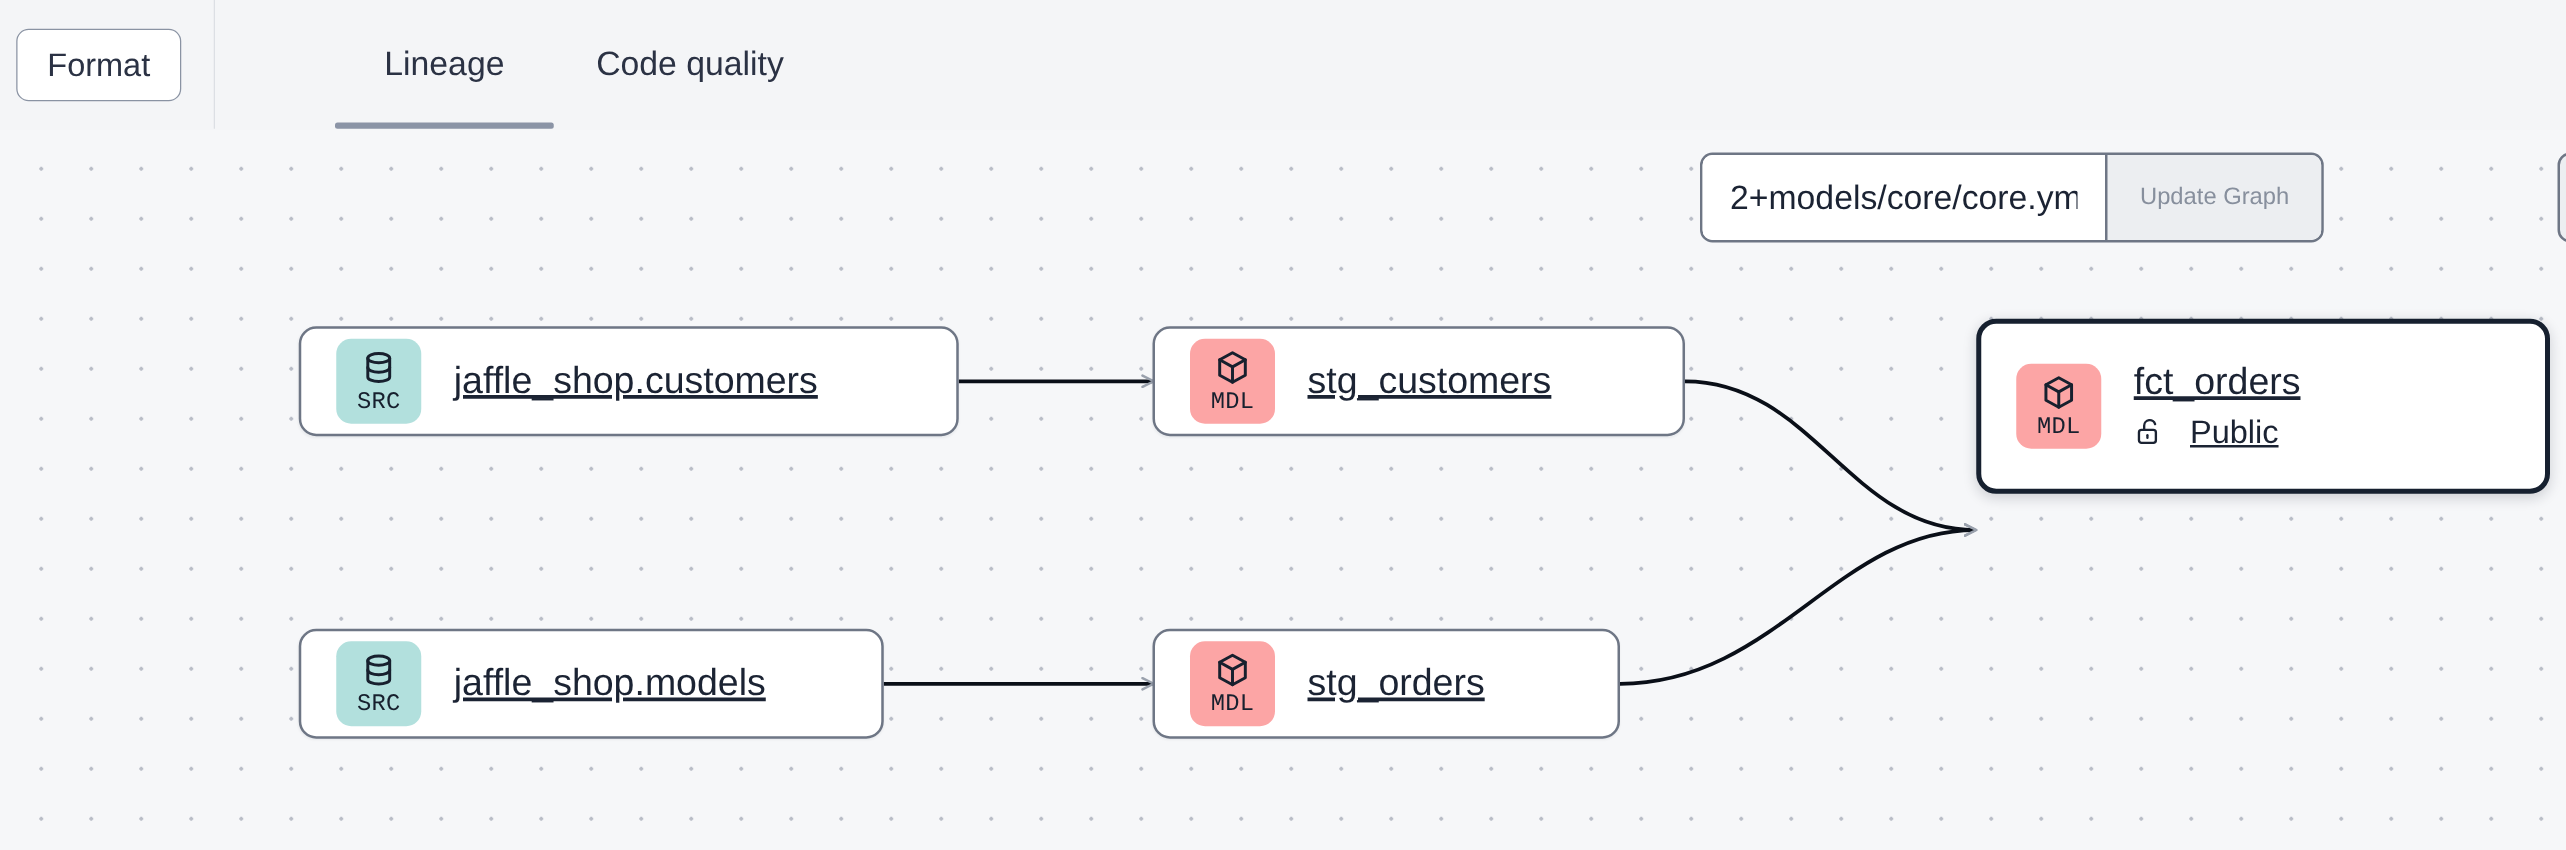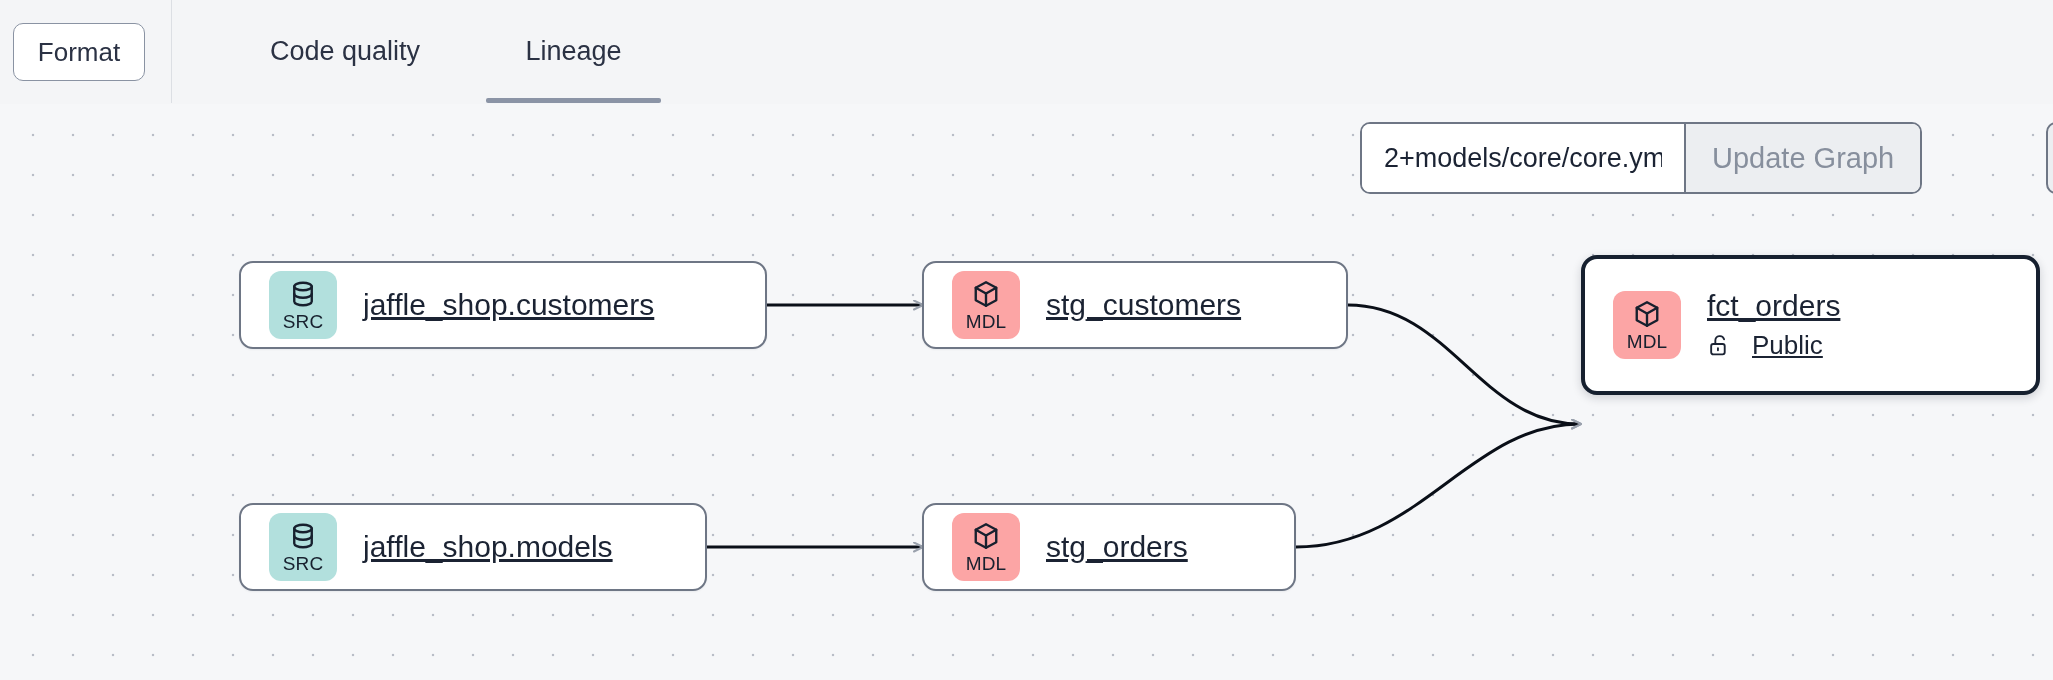--- a/index.html
+++ b/index.html
@@ -137,20 +137,21 @@
   .badge {
     width: 68px;
     height: 68px;
     border-radius: 12px;
     flex: 0 0 auto;
     display: flex;
     flex-direction: column;
     align-items: center;
     justify-content: center;
     gap: 1px;
+    font-family: Liberation Mono, monospace;
   }
   .badge-src { background: #b2e0dd; }
   .badge-mdl { background: #fca5a5; }
 
   .badge svg { display: block; }
 
   .badge-text {
     font-size: 19px;
     line-height: 1;
     color: #17202e;
@@ -208,21 +209,21 @@
     font-family: "Liberation Sans", sans-serif;
     box-sizing: border-box;
     cursor: text;
   }
 
   .selector-button {
     display: flex;
     align-items: center;
     justify-content: center;
     padding: 0 26px;
-    font-size: 29px;
+    font-size: 19px;
     color: #878f9d;
     background: #eceef1;
     border-left: 2px solid #6e7685;
     cursor: pointer;
     white-space: nowrap;
     box-sizing: border-box;
   }
 
   .edge-control {
     position: absolute;
@@ -237,22 +238,22 @@
 
 <div id="app">
 
   <div class="toolbar">
 
     <div class="format-zone">
       <div class="format-button">Format</div>
     </div>
 
     <div class="tabs">
+      <div class="tab tab-lineage active">Lineage</div>
       <div class="tab tab-code-quality">Code quality</div>
-      <div class="tab tab-lineage active">Lineage</div>
     </div>
 
   </div>
 
   <div class="canvas">
 
     <svg class="edge-layer" viewBox="0 0 2053 576">
       <defs>
         <marker id="arrow" markerWidth="11" markerHeight="11" refX="9" refY="5.5" orient="auto" markerUnits="userSpaceOnUse">
           <path d="M1,1 L10,5.5 L1,10" fill="none" stroke="#9aa1ad" stroke-width="2" stroke-linecap="round" stroke-linejoin="round"></path>

